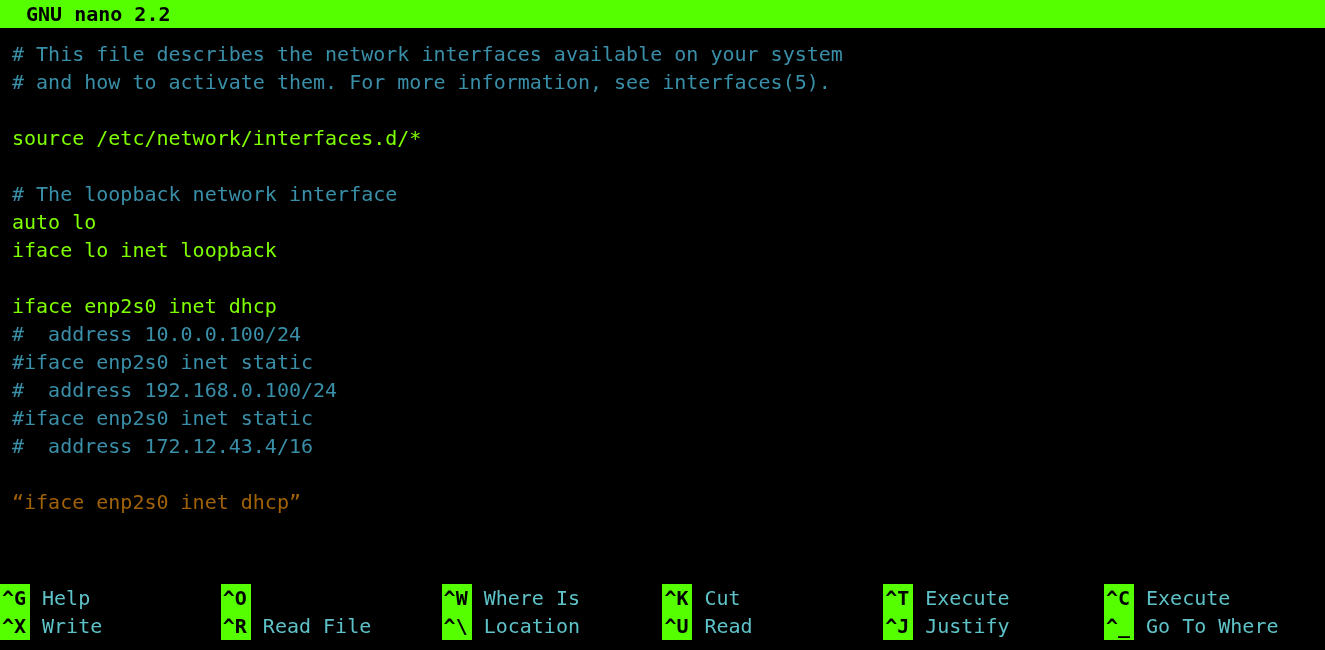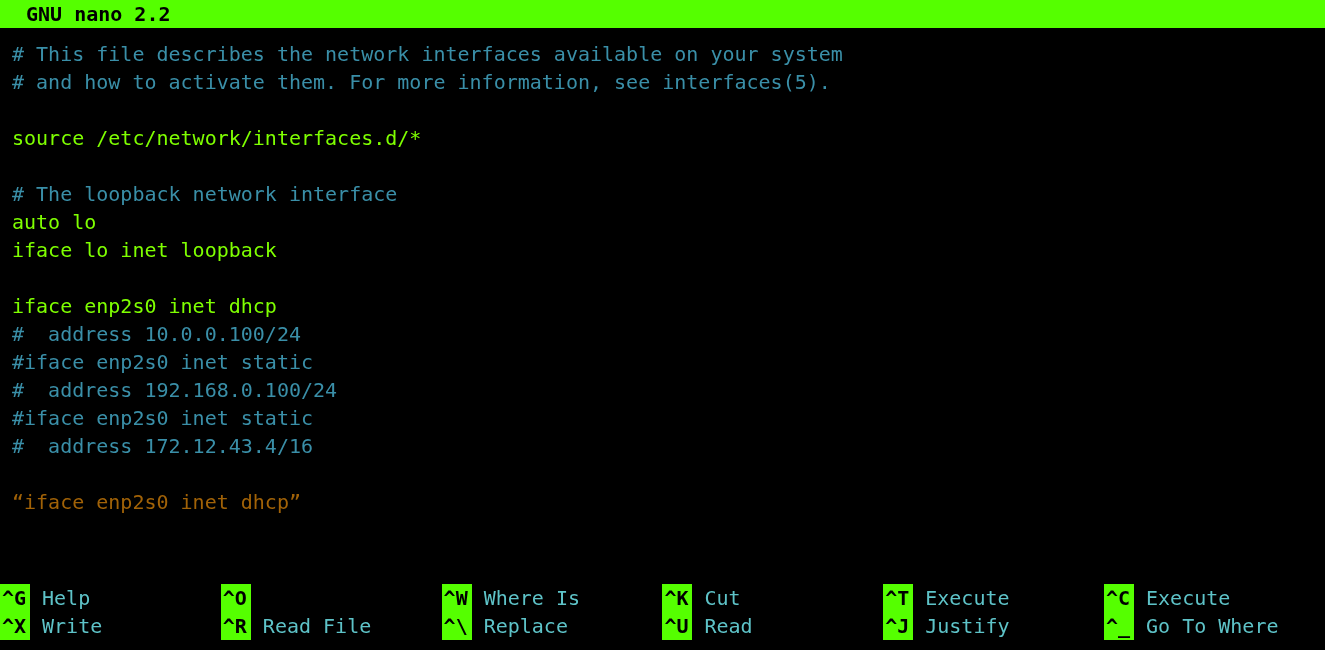--- a/index.html
+++ b/index.html
@@ -130,21 +130,21 @@
         <div class="shortcut">
           <span class="key">^X</span>
           <span class="desc"> Write</span>
         </div>
         <div class="shortcut">
           <span class="key">^R</span>
           <span class="desc"> Read File</span>
         </div>
         <div class="shortcut">
           <span class="key">^\</span>
-          <span class="desc"> Replace</span>
+          <span class="desc"> Location</span>
         </div>
         <div class="shortcut">
           <span class="key">^U</span>
           <span class="desc"> Read</span>
         </div>
         <div class="shortcut">
           <span class="key">^J</span>
           <span class="desc"> Justify</span>
         </div>
         <div class="shortcut">

